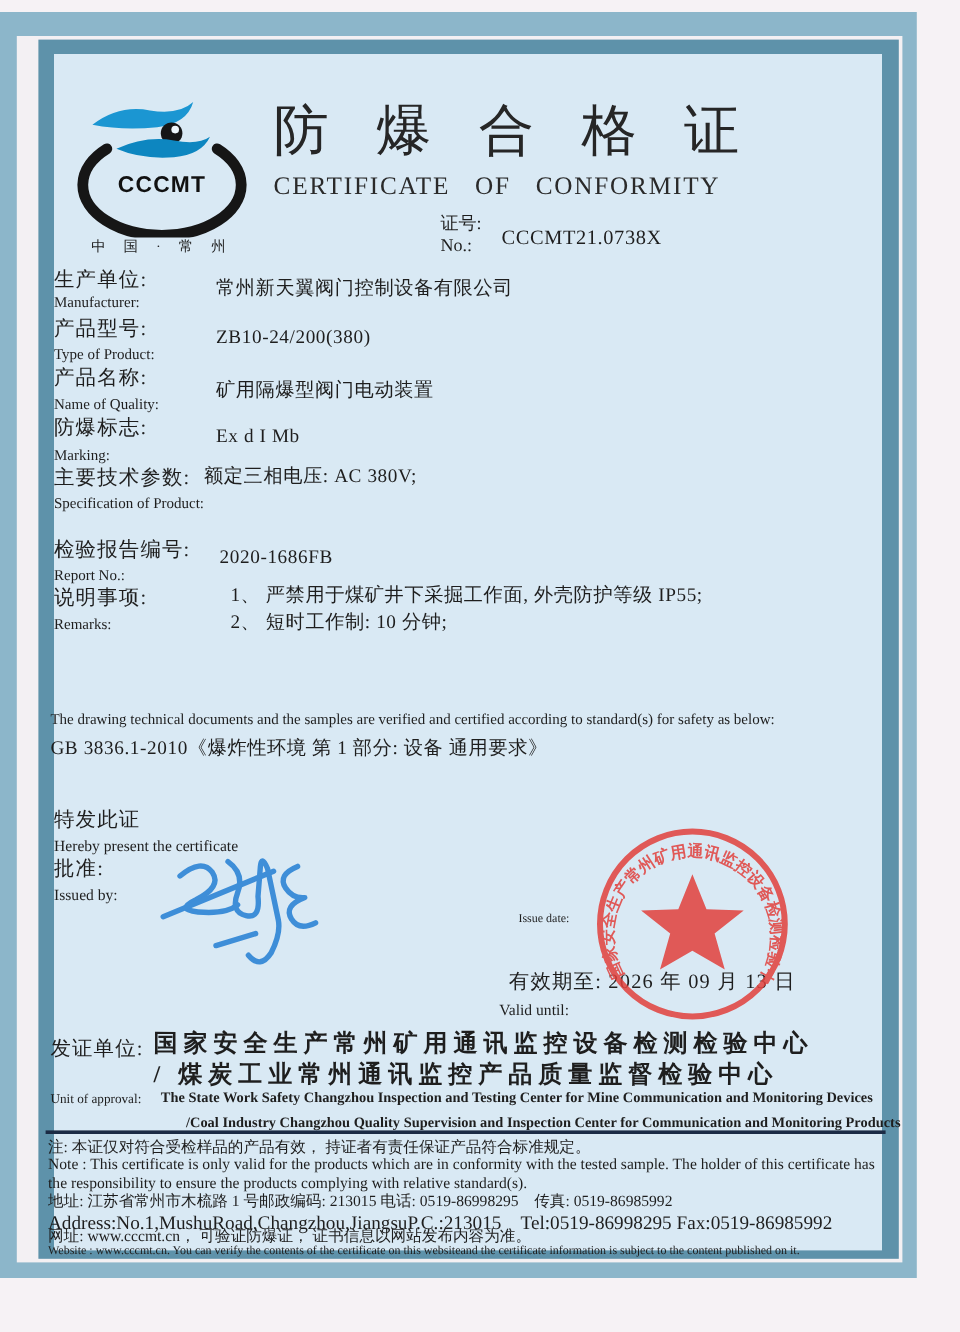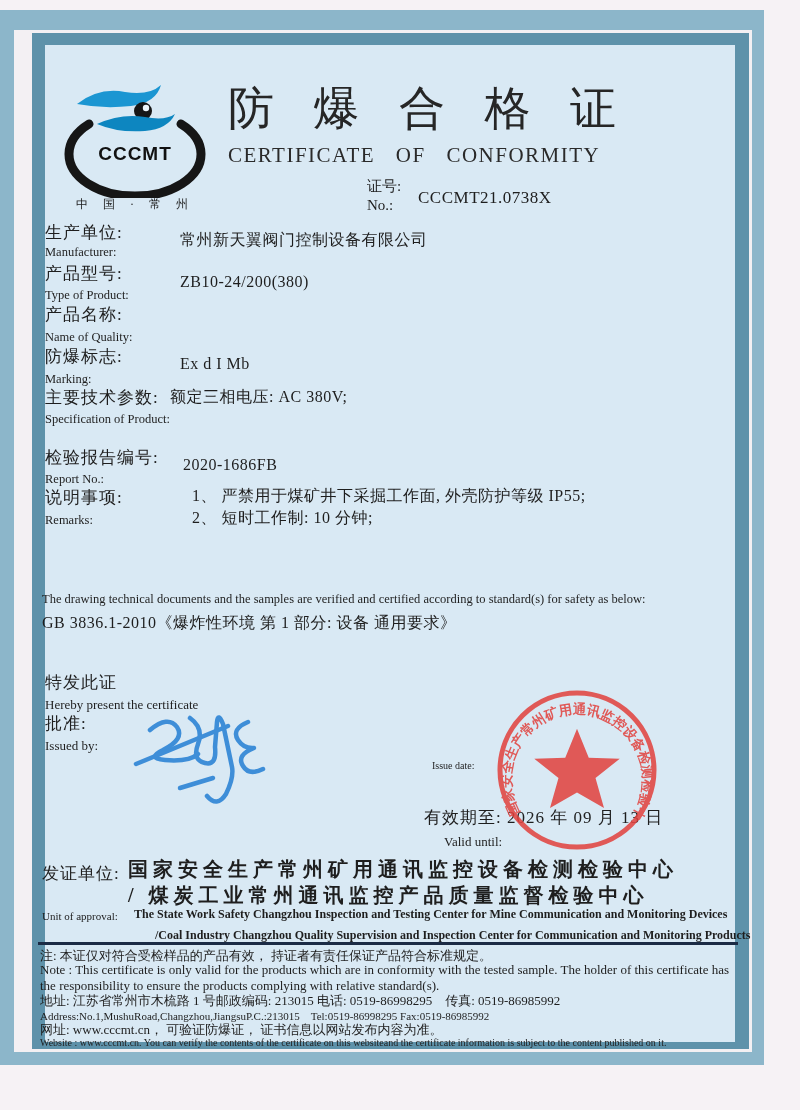--- a/index.html
+++ b/index.html
@@ -15,21 +15,21 @@
   .abs{position:absolute;white-space:nowrap;}
   .cn-label{font-size:17px;letter-spacing:1px;}
   .en-label{font-size:12.5px;}
   .value{font-size:16px;letter-spacing:.5px;}
   .title-cn{font-size:46px;letter-spacing:14px;color:#262626;font-weight:500;}
   .title-en{font-size:21px;word-spacing:14px;letter-spacing:1.5px;color:#2a2a2a;}
   .std{font-size:16px;letter-spacing:.5px;}
   .approval-cn{font-size:20px;font-weight:bold;letter-spacing:5px;}
   .approval-en{font-size:12px;font-weight:bold;}
   .foot{font-size:13px;}
-  .foot-sm{font-size:11px;}
+  .foot-sm{font-size:16px;}
   .sep{position:absolute;background:#1b2b45;}
   .logo-sub{font-size:12px;letter-spacing:6px;}
   .stamp-wrap{position:absolute;left:477px;top:668px;width:200px;height:205px;opacity:.85;}
   .sig-wrap{position:absolute;left:128px;top:698px;width:150px;height:115px;}
 </style>
 </head>
 <body>
 
 <div class="page">
   <div class="f-light"></div>
@@ -58,20 +58,21 @@
   <div class="abs cn-label" style="left:45px;top:221px;">生产单位:</div>
   <div class="abs en-label" style="left:45px;top:245px;">Manufacturer:</div>
   <div class="abs value" style="left:180px;top:230px;">常州新天翼阀门控制设备有限公司</div>
 
   <div class="abs cn-label" style="left:45px;top:262px;">产品型号:</div>
   <div class="abs en-label" style="left:45px;top:288px;">Type of Product:</div>
   <div class="abs value" style="left:180px;top:273px;">ZB10-24/200(380)</div>
 
   <div class="abs cn-label" style="left:45px;top:303px;">产品名称:</div>
   <div class="abs en-label" style="left:45px;top:330px;">Name of Quality:</div>
+  <div class="abs value" style="left:180px;top:315px;">矿用隔爆型阀门电动装置</div>
 
   <div class="abs cn-label" style="left:45px;top:345px;">防爆标志:</div>
   <div class="abs en-label" style="left:45px;top:372px;">Marking:</div>
   <div class="abs value" style="left:180px;top:355px;">Ex d I Mb</div>
 
   <div class="abs cn-label" style="left:45px;top:386px;">主要技术参数:</div>
   <div class="abs en-label" style="left:45px;top:412px;">Specification of Product:</div>
   <div class="abs value" style="left:170px;top:387px;">额定三相电压: AC 380V;</div>
 
   <div class="abs cn-label" style="left:45px;top:446px;">检验报告编号:</div>
@@ -98,21 +99,21 @@
         <path d="M8 66 L100 28"></path>
         <path d="M62 20 q14 10 8 26 q-6 16 7 19 q12 3 10 -16 l2 -25 q1 -10 6 2 l9 43 q2 11 -6 27 q-9 14 -19 2"></path>
         <path d="M120 24 q-17 7 -10 18 q6 9 16 8 q-18 7 -11 18 q6 10 20 3"></path>
         <path d="M52 90 l33 -10"></path>
       </g>
     </svg>
   </div>
 
   <div class="abs en-label" style="left:432px;top:760px;font-size:10px;">Issue date:</div>
   <div class="abs cn-label" style="left:424px;top:806px;">有效期至: 2026 年 09 月 13 日</div>
-  <div class="abs en-label" style="left:444px;top:834px;font-size:13px;">Valid until:</div>
+  <div class="abs en-label" style="left:416px;top:834px;font-size:13px;">Valid until:</div>
 
   <div class="stamp-wrap">
     <svg width="200" height="205" viewBox="0 0 200 205">
       <circle cx="100" cy="102" r="77" fill="none" stroke="#e2403c" stroke-width="5"></circle>
       <polygon points="100,68 109.4,91.2 134.2,92.1 114.8,107.5 121.6,131.4 100,119 78.4,131.4 85.2,107.5 65.8,92.1 90.6,91.2" fill="#e2403c" transform="scale(1.25) translate(-20,-19.5)"></polygon>
       <defs>
         <path id="arcpath" d="M 43 145 A 66 66 0 1 1 157 145" fill="none"></path>
       </defs>
       <text font-size="13.5" font-weight="bold" fill="#e2403c" letter-spacing="0">
         <textPath href="#arcpath" startOffset="0" textLength="295" lengthAdjust="spacingAndGlyphs">国家安全生产常州矿用通讯监控设备检测检验中心</textPath>

